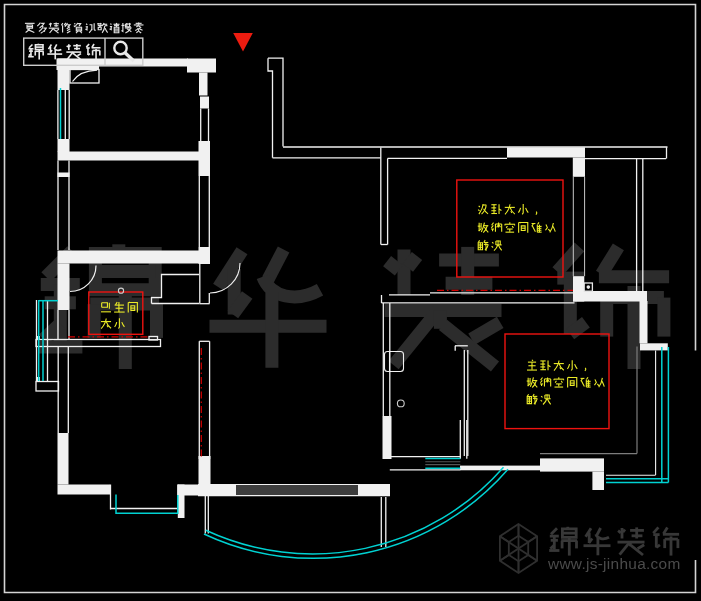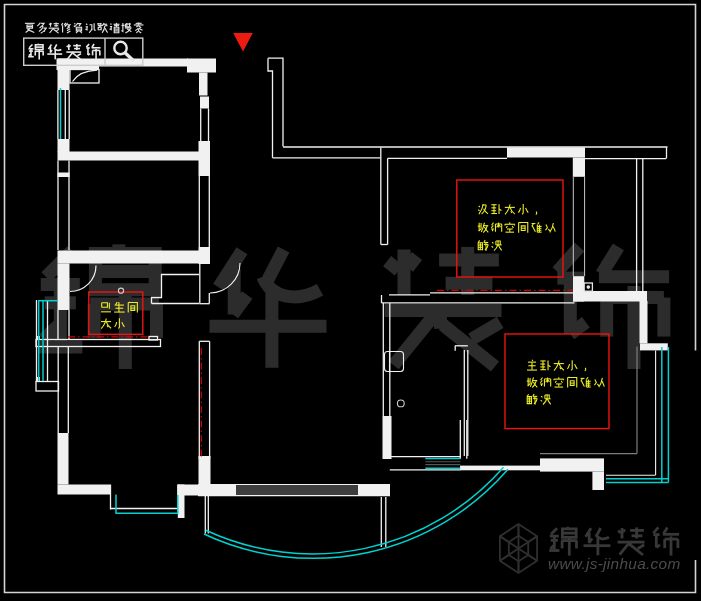--- a/index.html
+++ b/index.html
@@ -1,16 +1,16 @@
 <!DOCTYPE html>
 <html><head>
 <meta charset="utf-8">
 <style>
 html,body{margin:0;padding:0;background:#000;}
-#plan{position:relative;width:701px;height:601px;background:#000;overflow:hidden;font-style:italic;}
+#plan{position:relative;width:701px;height:601px;background:#000;overflow:hidden;}
 </style>
 </head>
 <body>
 
 <div id="plan">
 <svg width="701" height="601" viewBox="0 0 701 601" xmlns="http://www.w3.org/2000/svg">
 <defs>
 <g id="jin">
           <path d="M30,6 L10,26" vector-effect="non-scaling-stroke"></path>
           <path d="M6,32 H36" vector-effect="non-scaling-stroke"></path>

